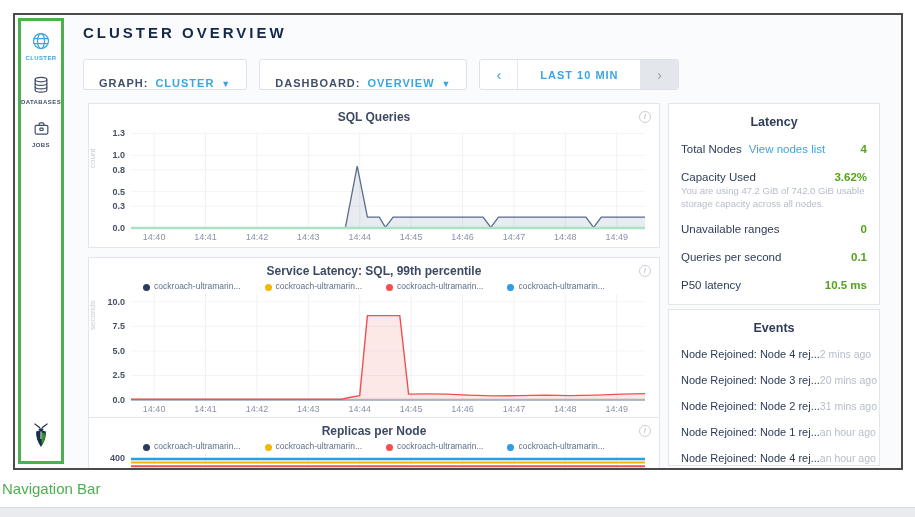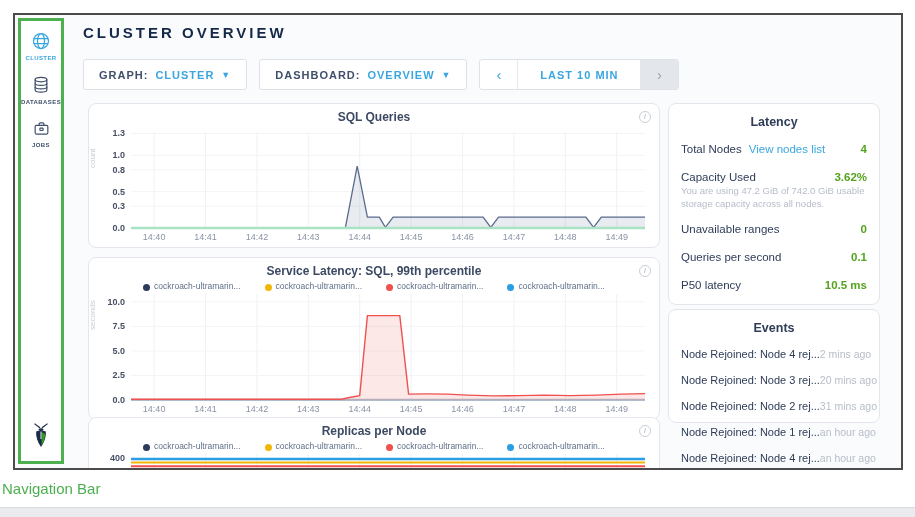--- a/index.html
+++ b/index.html
@@ -17,36 +17,36 @@
   .sidebar { position:absolute; left:3px; top:3px; width:46px; height:446px; border:3px solid #4caf50; background:#ffffff; display:flex; flex-direction:column; align-items:center; }
   .nav-item { display:flex; flex-direction:column; align-items:center; gap:4px; margin-top:14px; cursor:pointer; }
   .nav-item:first-child { margin-top:10px; }
   .nav-label { font-size:6px; font-weight:bold; letter-spacing:0.4px; color:#3f4f6b; }
   .nav-item.active .nav-label { color:#3aa6e0; }
   .logo-slot { margin-top:auto; margin-bottom:8px; }
 
   
   .page-title { position:absolute; left:68px; top:9px; font-size:15px; font-weight:bold; letter-spacing:3px; color:#152849; }
   .controls { position:absolute; left:68px; top:44px; display:flex; gap:12px; }
-  .dropdown { height:31px; border:1px solid #dde2e8; border-radius:3px; background:#fff; display:flex; align-items:center; padding:0 15px; font-size:11px; font-weight:bold; letter-spacing:1px; color:#3f4f6b; gap:7px; cursor:pointer; }
+  .dropdown { height:31px; border:1px solid #dde2e8; border-radius:3px; background:#fff; display:flex; align-items:flex-end; padding:0 15px; font-size:11px; font-weight:bold; letter-spacing:1px; color:#3f4f6b; gap:7px; cursor:pointer; }
   .dd-value { color:#3aa6e0; }
   .caret { color:#3aa6e0; font-size:9px; }
   .timesel { display:flex; height:31px; border:1px solid #dde2e8; border-radius:3px; overflow:hidden; background:#fff; }
   .ts-btn { width:38px; display:flex; align-items:center; justify-content:center; font-size:15px; color:#3aa6e0; cursor:pointer; }
   .ts-prev { border-right:1px solid #e5e9ee; }
   .ts-range { width:122px; display:flex; align-items:center; justify-content:center; font-size:11px; font-weight:bold; letter-spacing:1px; color:#3aa6e0; cursor:pointer; }
   .ts-next { background:#e3e6ea; color:#9aa5b3; }
 
   
-  .panel { position:absolute; background:#fff; border:1px solid #e3e7ed; border-radius:8px; }
+  .panel { position:absolute; background:#fff; border:1px solid #e3e7ed; border-radius:0; }
   #p-sql { left:73px; top:88px;  width:572px; height:145px; }
   #p-lat { left:73px; top:242px; width:572px; height:163px; }
   #p-rep { left:73px; top:402px; width:572px; height:150px; }
   #p-sum { left:653px; top:88px;  width:212px; height:202px; }
-  #p-evt { left:653px; top:294px; width:212px; height:114px; }
+  #p-evt { left:653px; top:294px; width:212px; height:157px; }
 
   .ptitle { text-align:center; font-size:12px; font-weight:bold; color:#3c4963; padding-top:6px; }
   .info { position:absolute; right:8px; top:7px; width:12px; height:12px; border:1px solid #c9cfd9; border-radius:50%; color:#aab3c0; font-size:8px; line-height:10px; text-align:center; font-style:italic; cursor:pointer; }
   .legend { display:flex; justify-content:center; gap:24px; margin-top:3px; }
   .lg { display:flex; align-items:flex-end; font-size:8.5px; color:#5f6f8a; }
   .dot { width:7px; height:7px; border-radius:50%; display:inline-block; margin-right:4px; }
 
   .plot { position:absolute; left:8px; right:8px; bottom:3px; }
   #p-sql .plot { top:24px; }
   #p-lat .plot { top:32px; }

